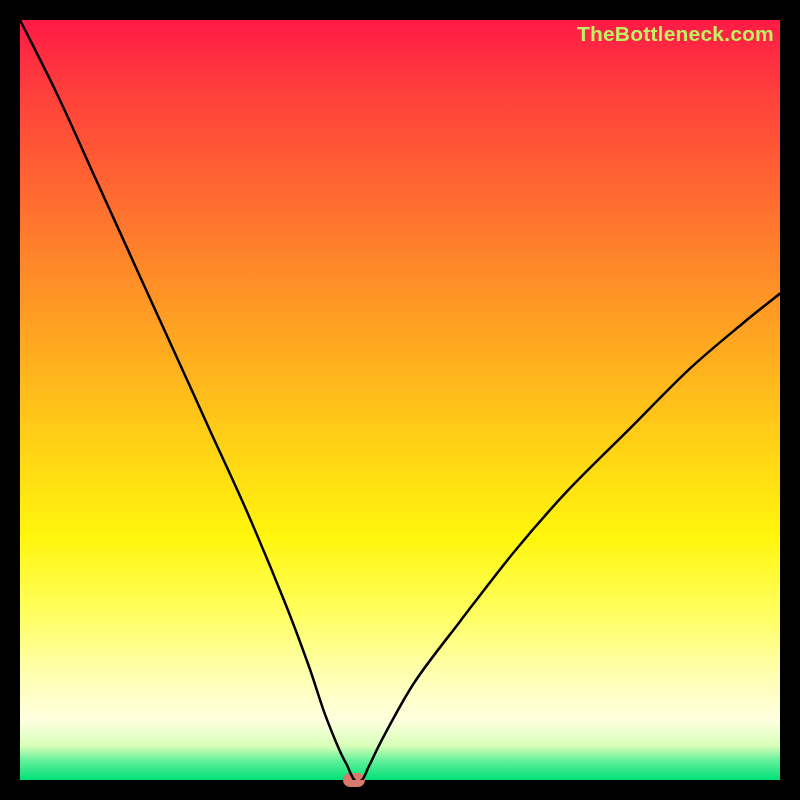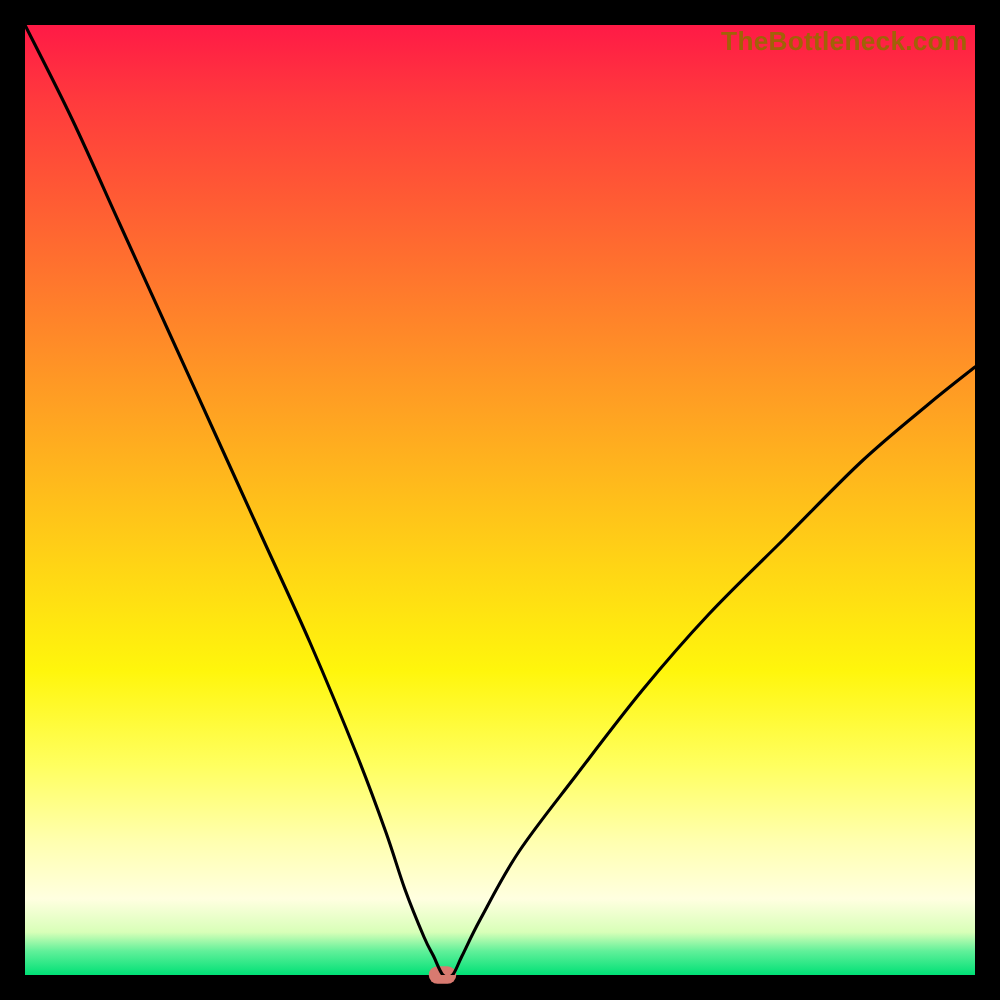--- a/index.html
+++ b/index.html
@@ -41,21 +41,21 @@
       #ffffe0 92%,
       #d8ffb8 95.5%,
       #60f099 97.5%,
       #00e076 100%
     );
   }
   .watermark {
     position: absolute;
     top: 2px;
     right: 6px;
-    color: #a16207;
+    color: #bef264;
     font-size: 21px;
     font-weight: 600;
     letter-spacing: 0.2px;
     z-index: 5;
     user-select: none;
   }
   svg.curve {
     position: absolute;
     left: 0;
     top: 0;

